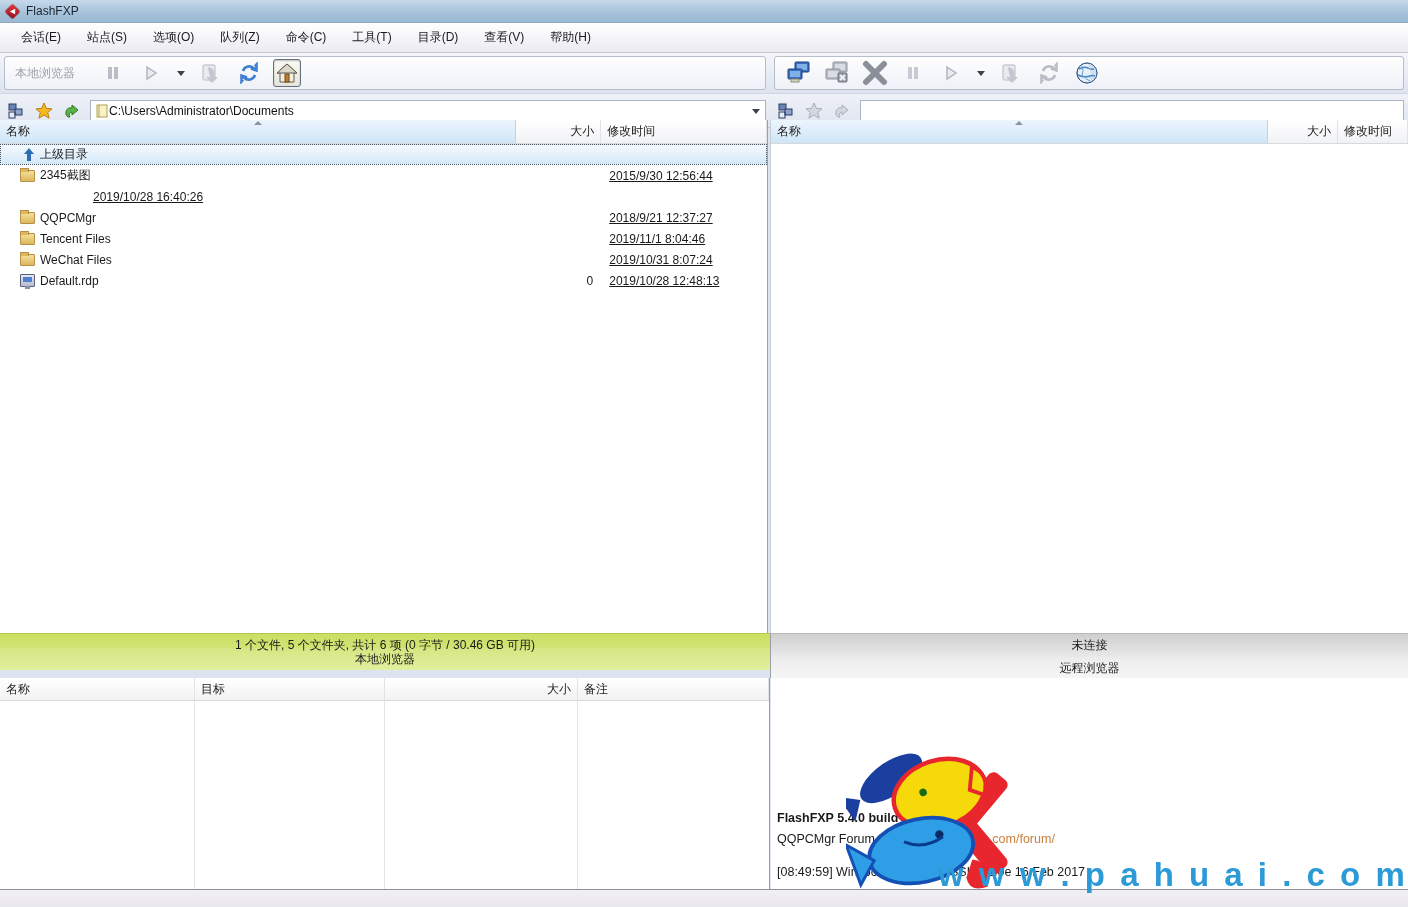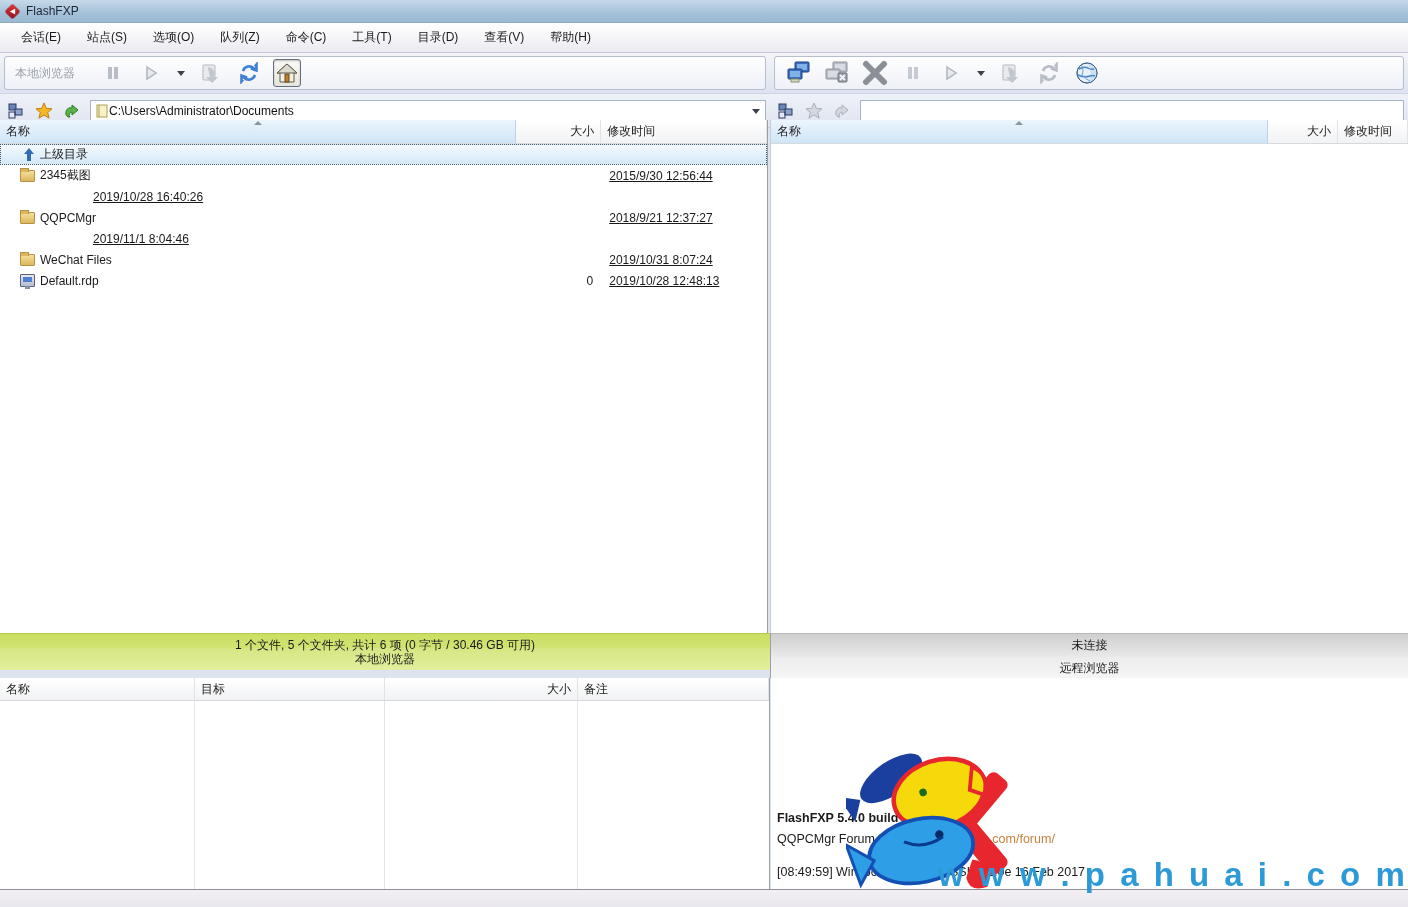--- a/index.html
+++ b/index.html
@@ -333,20 +333,24 @@
             </div>
             <div class="frow">
               <span class="c-name lw-name">
                 <span class="ic-folder"></span>
                 <span>QQPCMgr</span>
               </span>
               <span class="c-size lw-size"></span>
               <span class="c-mod lw-mod">2018/9/21 12:37:27</span>
             </div>
             <div class="frow">
+              <span class="c-name lw-name">
+                <span class="ic-folder"></span>
+                <span>Tencent Files</span>
+              </span>
               <span class="c-size lw-size"></span>
               <span class="c-mod lw-mod">2019/11/1 8:04:46</span>
             </div>
             <div class="frow">
               <span class="c-name lw-name">
                 <span class="ic-folder"></span>
                 <span>WeChat Files</span>
               </span>
               <span class="c-size lw-size"></span>
               <span class="c-mod lw-mod">2019/10/31 8:07:24</span>

